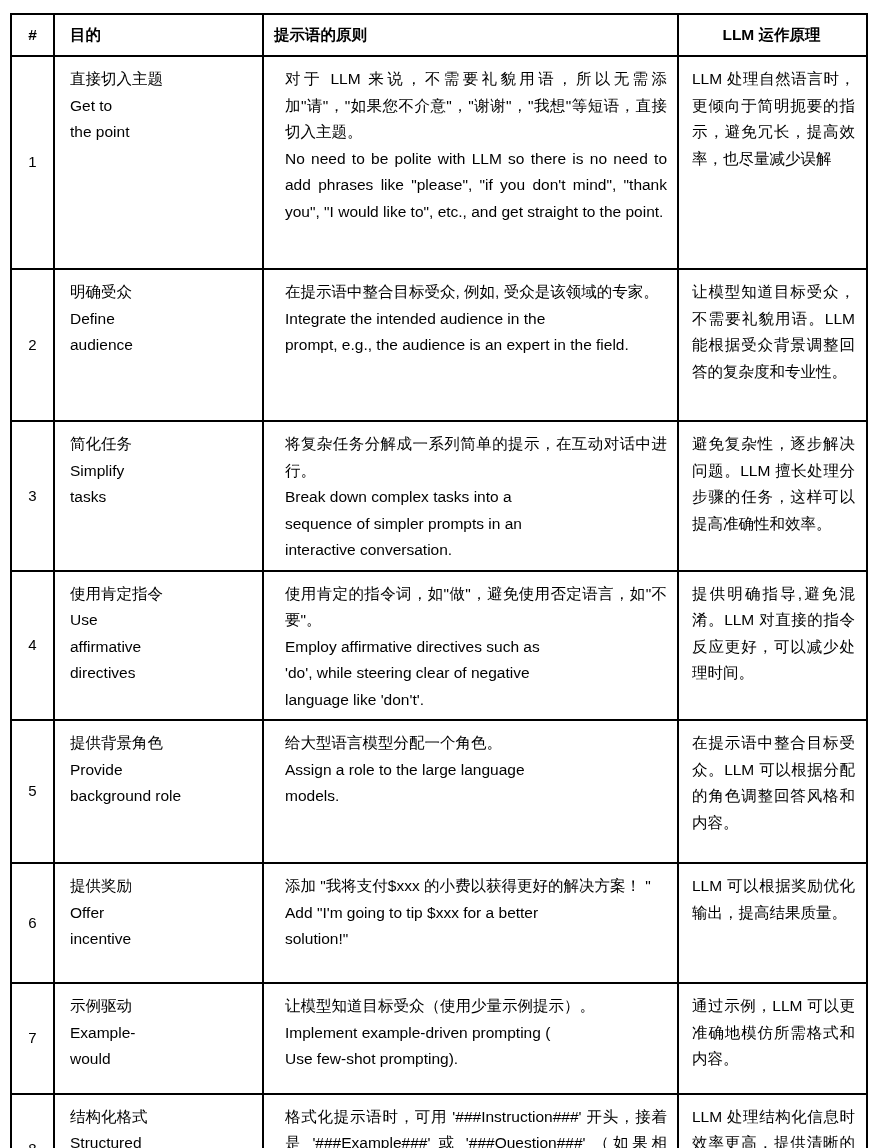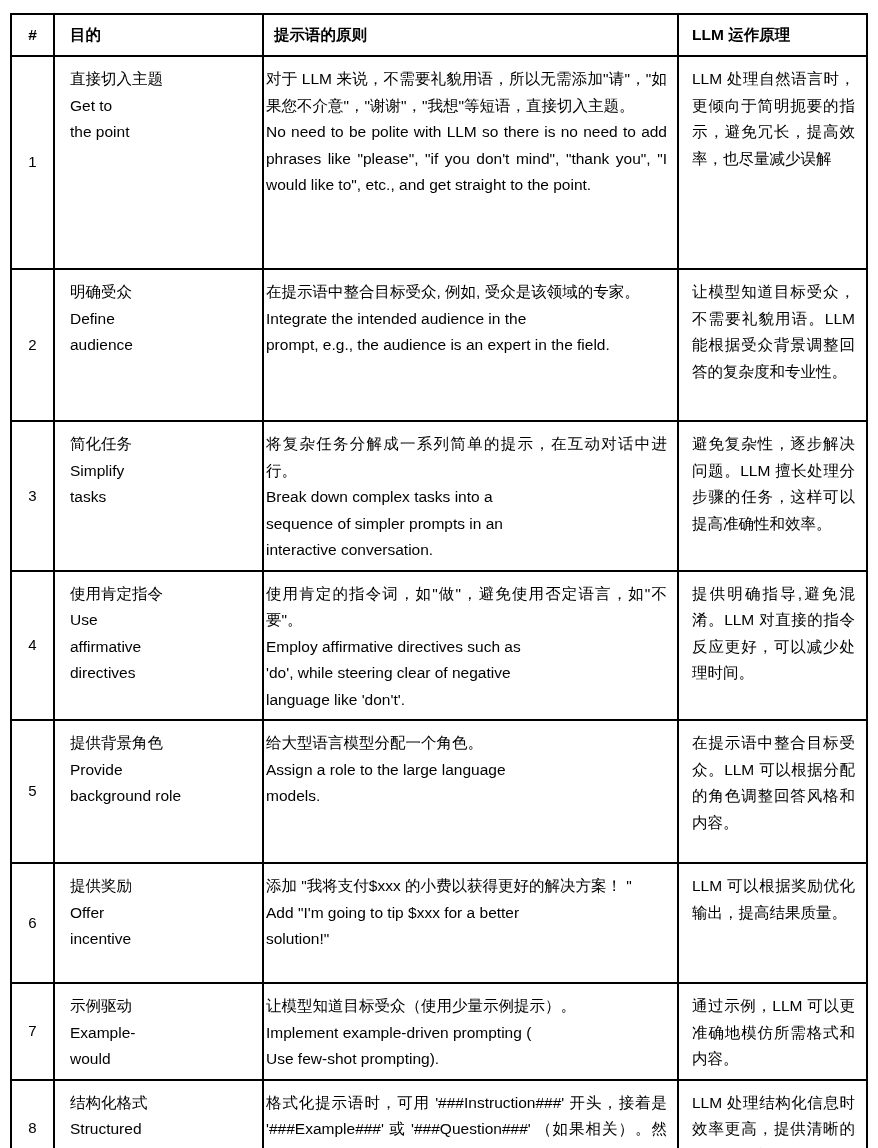--- a/index.html
+++ b/index.html
@@ -29,38 +29,38 @@
   .grid th {
     font-weight: bold;
     text-align: left;
     height: 42px;
     vertical-align: middle;
     padding: 6px 15px 6px 15px;
     white-space: pre-line;
   }
   th.col-num { text-align: center; padding: 6px 2px; }
   th.col-principle { padding-left: 10px; }
-  th.col-llm { padding-left: 13px; }
+  th.col-llm { padding-left: 13px; text-align: center; }
 
   .grid td {
     vertical-align: top;
     line-height: 26.5px;
     white-space: pre-line;
     overflow: hidden;
     border-radius: 16px;
   }
   td.cell-num {
     text-align: center;
     vertical-align: middle;
     white-space: normal;
     font-size: 15px;
   }
   td.cell-purpose { padding: 9px 8px 6px 15px; }
-  td.cell-principle { padding: 9px 10px 6px 2px; text-align: justify; }
-  td.cell-llm { padding: 9px 11px 6px 13px; text-align: justify; }
+  td.cell-principle { padding: 9px 10px 6px 21px; text-align: justify; }
+  td.cell-llm { padding: 9px 11px 20px 13px; text-align: justify; }
 
   tr.r0 { height: 213px; }
   tr.r1 { height: 152px; }
   tr.r2 { height: 143px; }
   tr.r3 { height: 149px; }
   tr.r4 { height: 143px; }
   tr.r5 { height: 120px; }
   tr.r6 { height: 78px; }
   tr.r7 { height: 91px; }
 </style>

